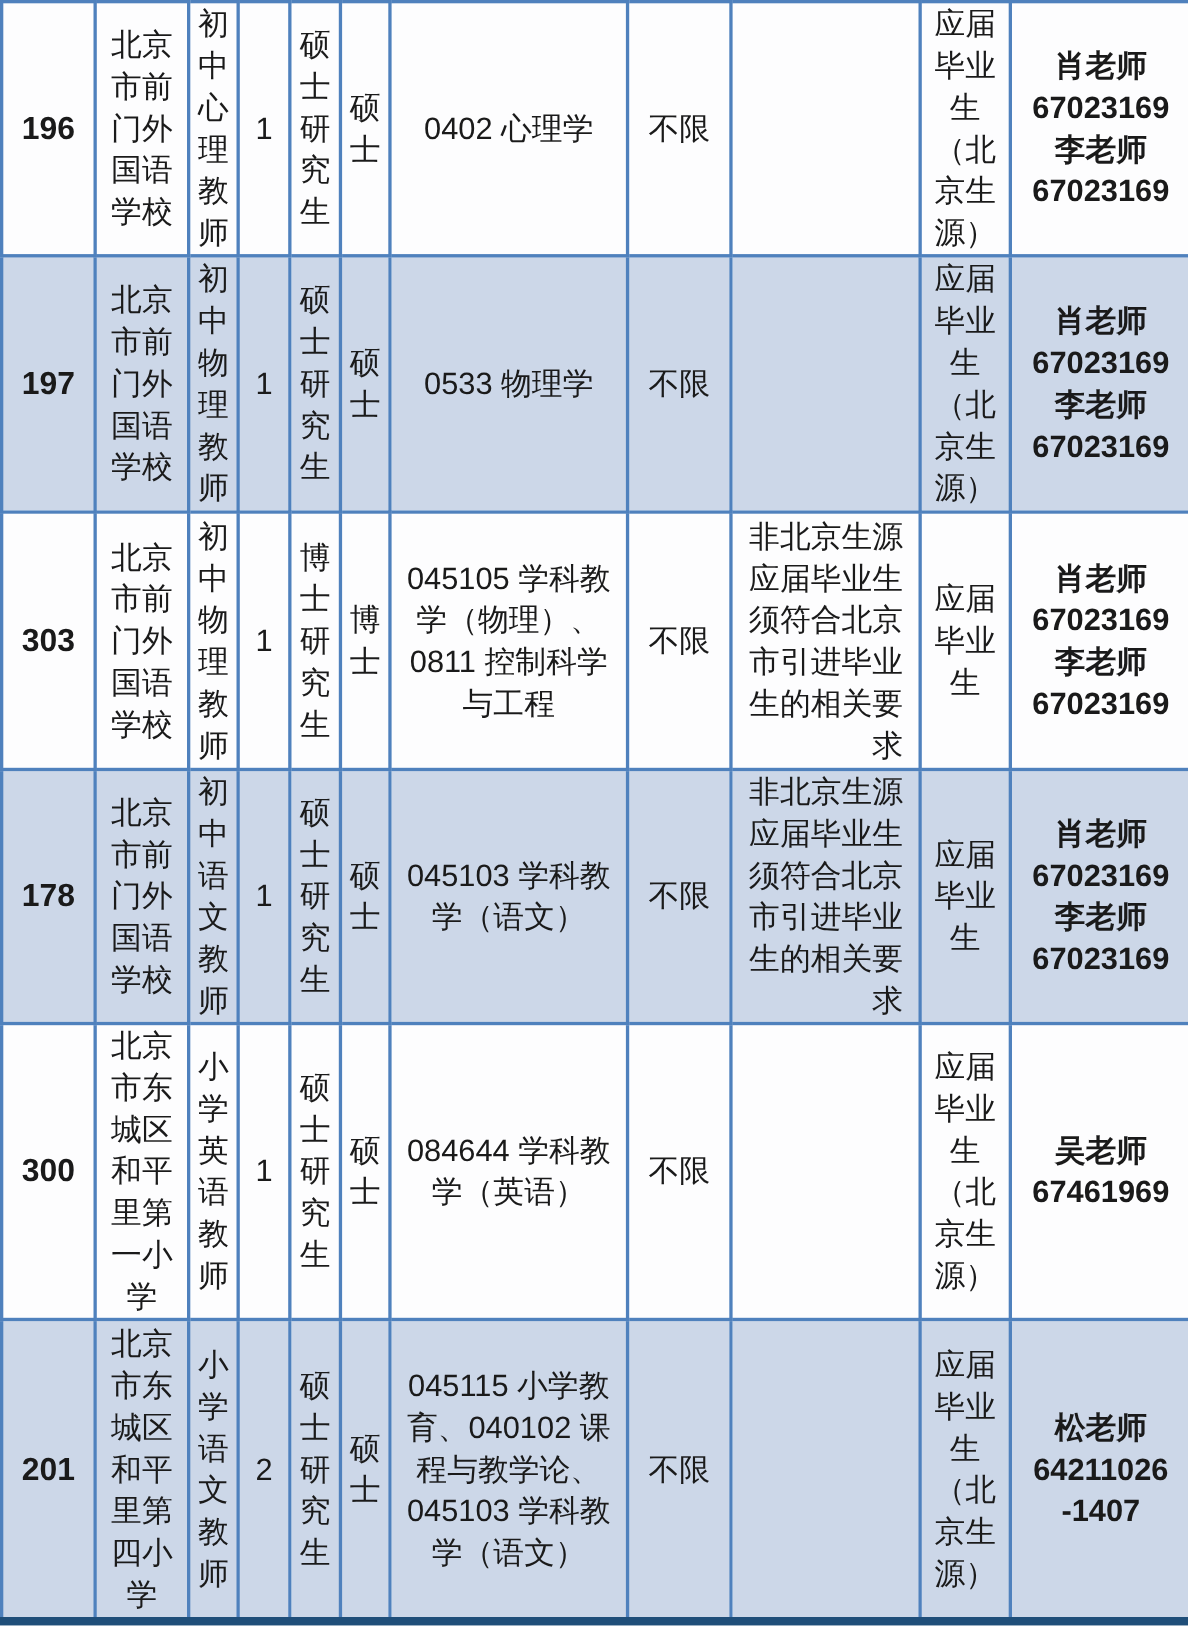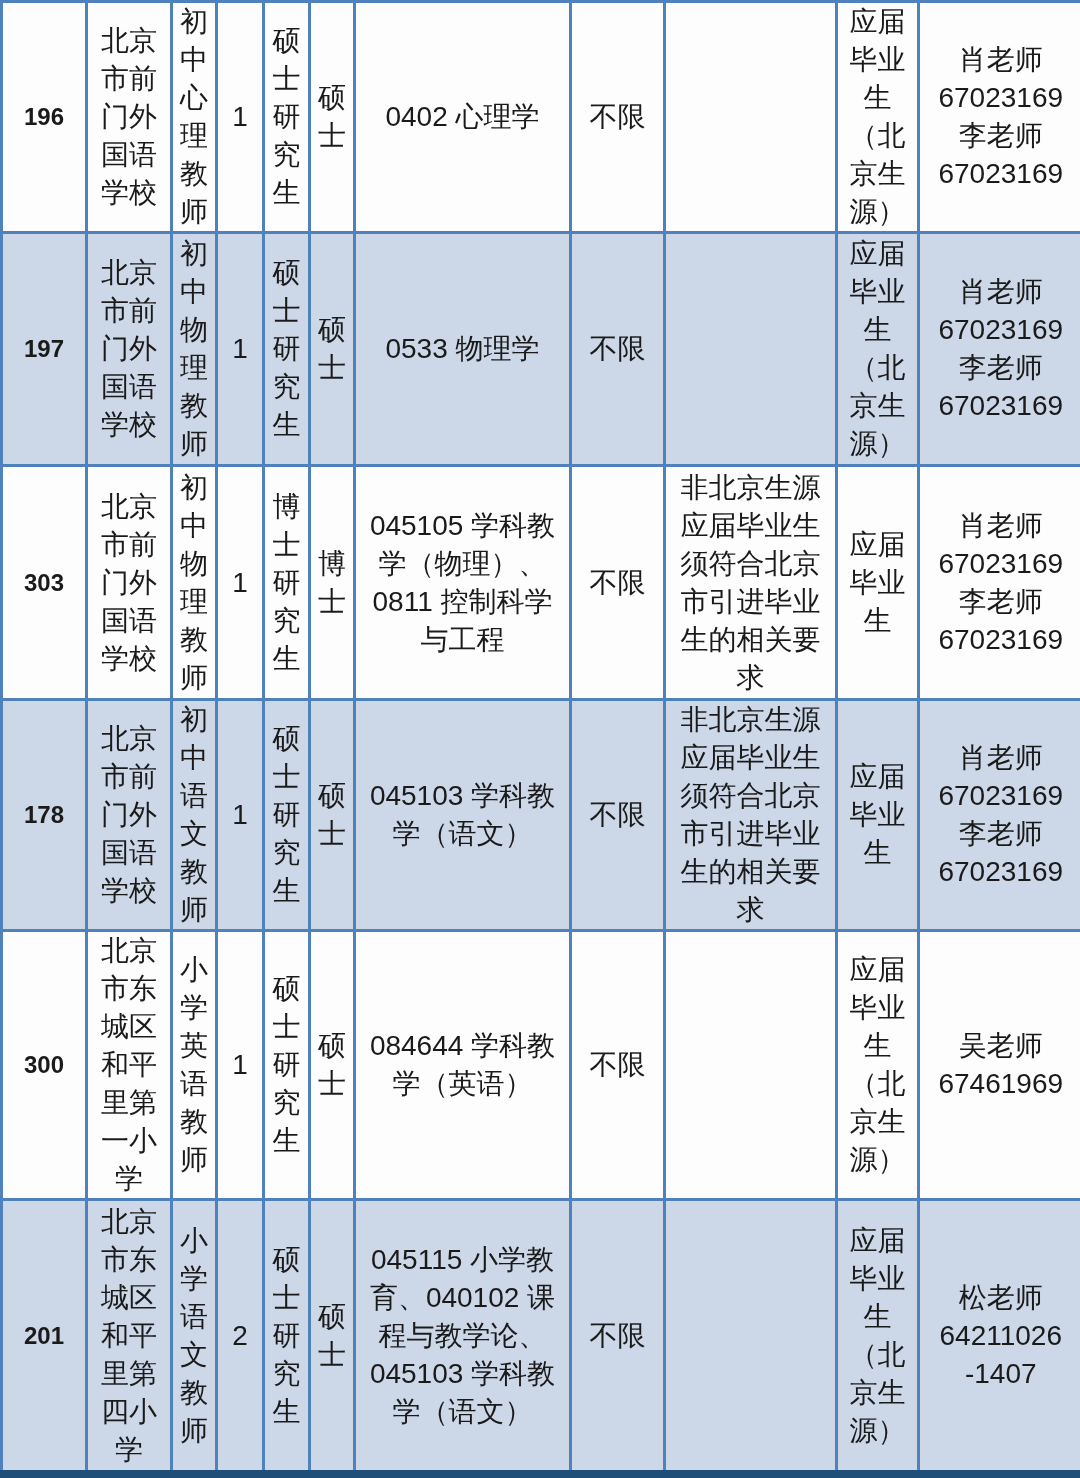--- a/index.html
+++ b/index.html
@@ -26,24 +26,24 @@
     vertical-align:middle;
     text-align:center;
     font-size:28px;
     line-height:38px;
     white-space:pre-line;
     padding:0;
     overflow:hidden;
   }
   tr.white td{background:var(--row-white);}
   tr.blue td{background:var(--row-blue);}
-  td.cell-seq{font-weight:bold;font-size:24px;}
+  td.cell-seq{font-weight:bold;font-size:29px;}
   td.cell-major{text-align:center;padding:0 12px;}
-  td.cell-note{text-align:center;padding:0 14px;}
-  td.cell-contact{border-right:none;}
+  td.cell-note{text-align:right;padding:0 14px;}
+  td.cell-contact{border-right:none;font-weight:bold;}
   
   col.c-seq{width:85px;}
   col.c-school{width:85px;}
   col.c-position{width:45px;}
   col.c-count{width:47px;}
   col.c-education{width:46px;}
   col.c-degree{width:45px;}
   col.c-major{width:216px;}
   col.c-household{width:94px;}
   col.c-note{width:172px;}

